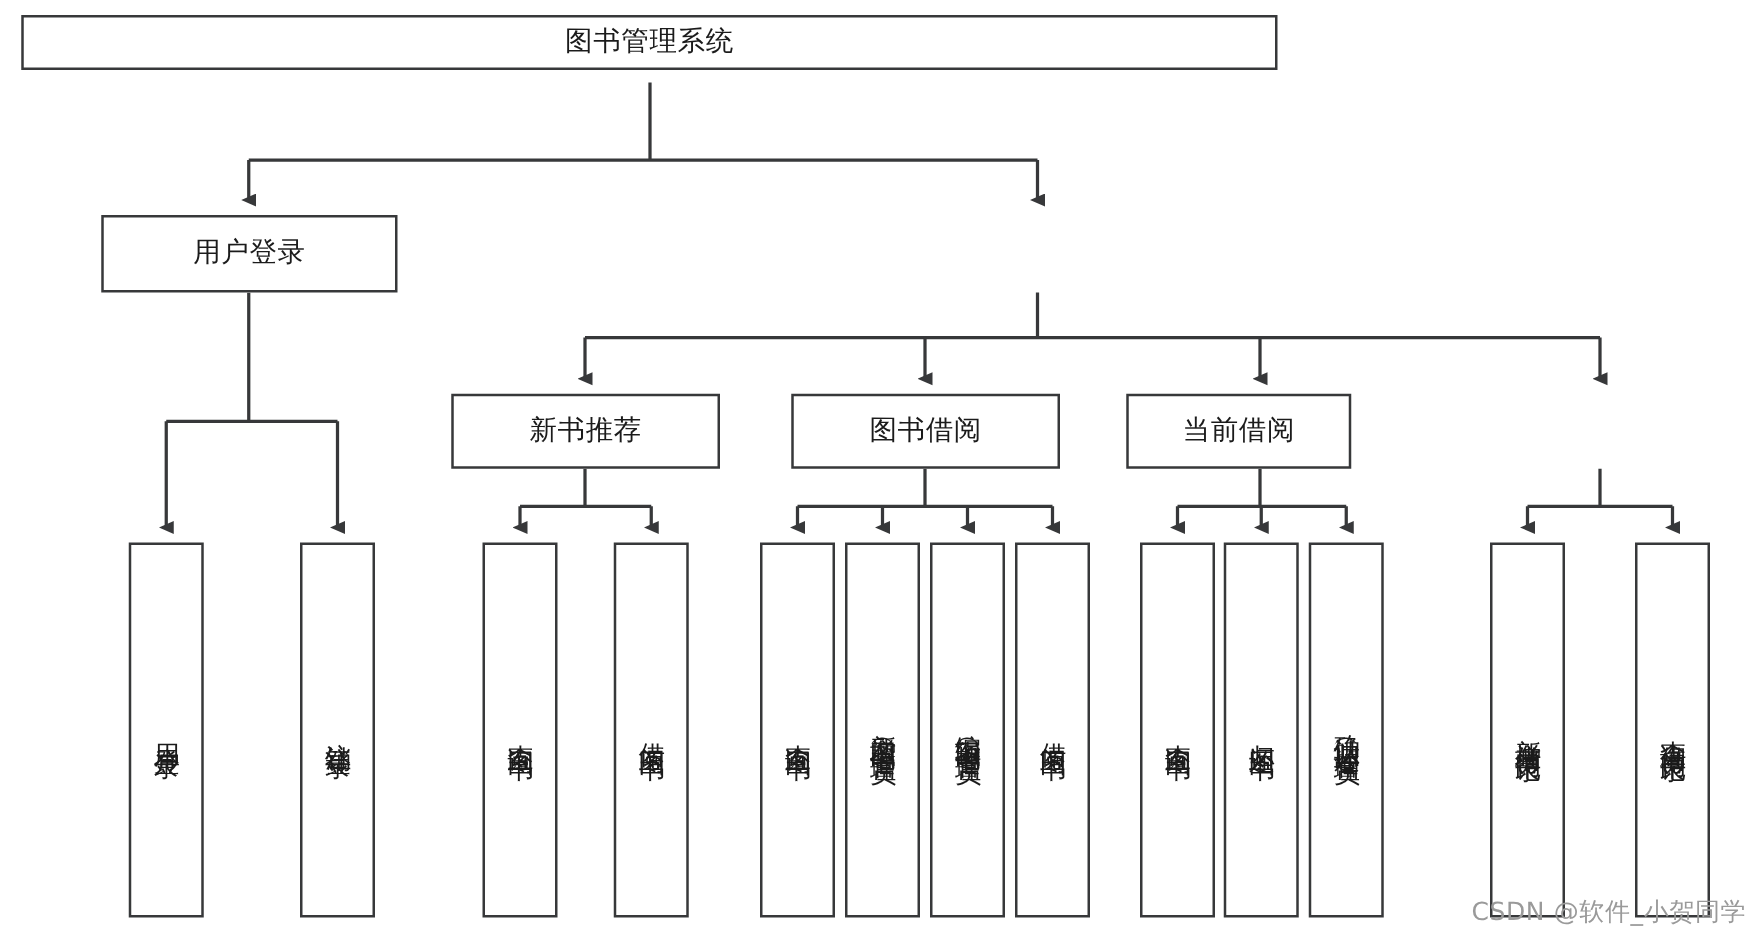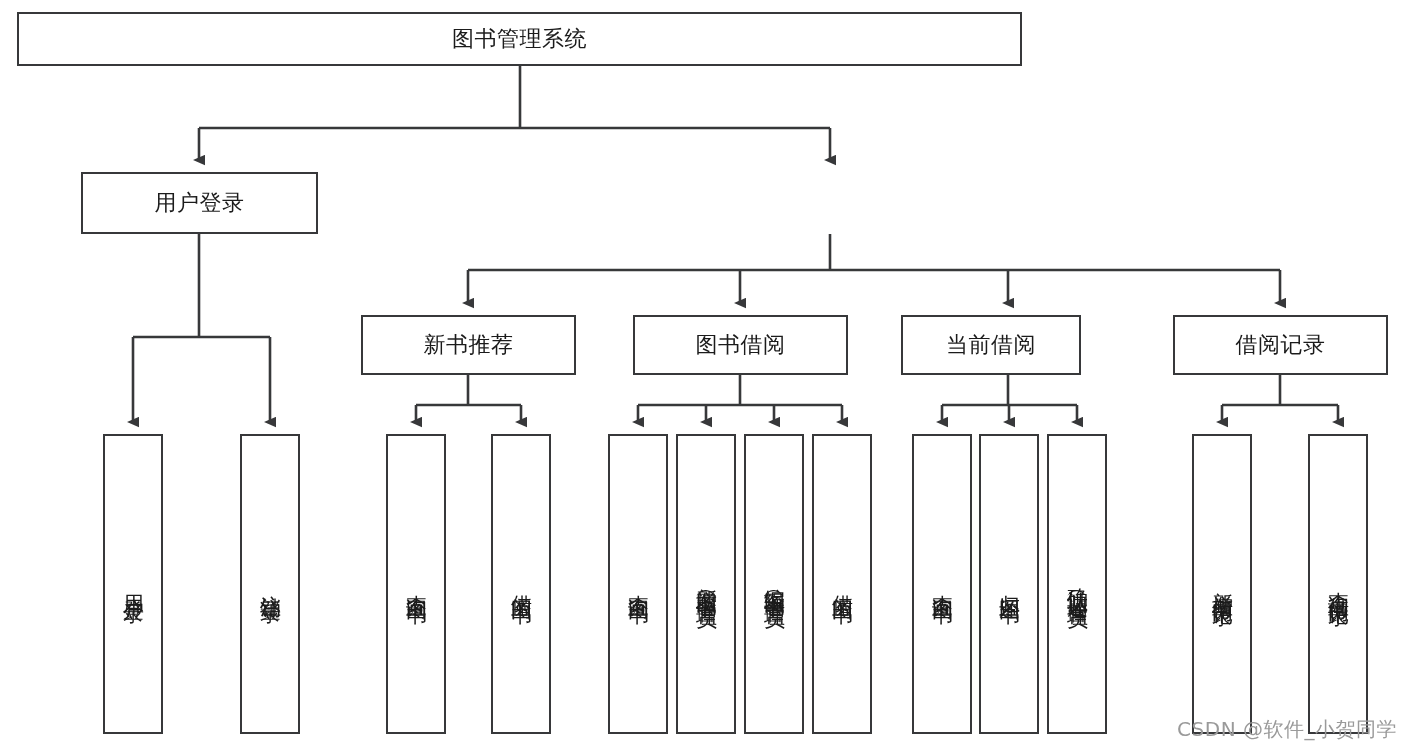--- a/index.html
+++ b/index.html
@@ -114,39 +114,36 @@
       <path d="M1009,405 L1009,422" marker-end="url(#arrow)"></path>
       <path d="M1077,405 L1077,422" marker-end="url(#arrow)"></path>
 
       <path d="M1280,375 L1280,405"></path>
       <path d="M1222,405 L1338,405"></path>
       <path d="M1222,405 L1222,422" marker-end="url(#arrow)"></path>
       <path d="M1338,405 L1338,422" marker-end="url(#arrow)"></path>
     </g>
   </svg>
 
-  <div class="node horiz" style="left:17px; top:12px; width:1005px; height:54px;">
+  <div class="node horiz" style="left:17px; top:12px; width:1005px; height:44px;">
     <span class="label">图书管理系统</span>
   </div>
 
   <div class="node horiz" style="left:81px; top:172px; width:237px; height:62px;">
     <span class="label">用户登录</span>
   </div>
 
   <div class="node horiz" style="left:633px; top:315px; width:215px; height:60px;">
     <span class="label">图书借阅</span>
   </div>
   <div class="node horiz" style="left:361px; top:315px; width:215px; height:60px;">
     <span class="label">新书推荐</span>
   </div>
   <div class="node horiz" style="left:901px; top:315px; width:180px; height:60px;">
     <span class="label">当前借阅</span>
-  </div>
-  <div class="node horiz" style="left:1173px; top:315px; width:215px; height:60px;">
-    <span class="label">借阅记录</span>
   </div>
 
   <div class="node vert" style="left:103px; top:434px; width:60px; height:300px;">
     <span class="label">用户登录</span>
   </div>
   <div class="node vert" style="left:240px; top:434px; width:60px; height:300px;">
     <span class="label">注销登录</span>
   </div>
 
   <div class="node vert" style="left:386px; top:434px; width:60px; height:300px;">

